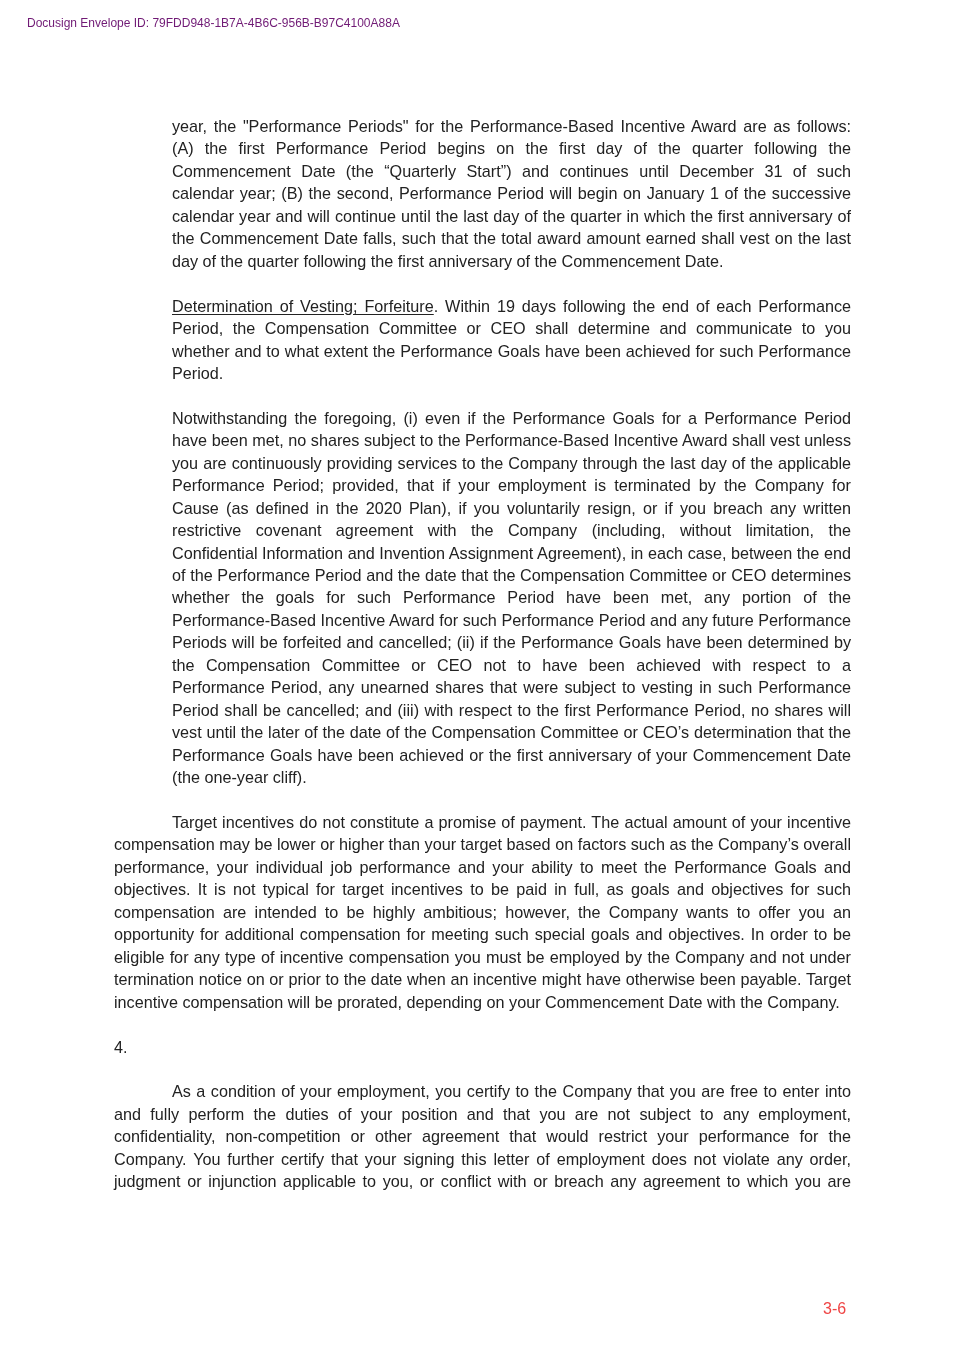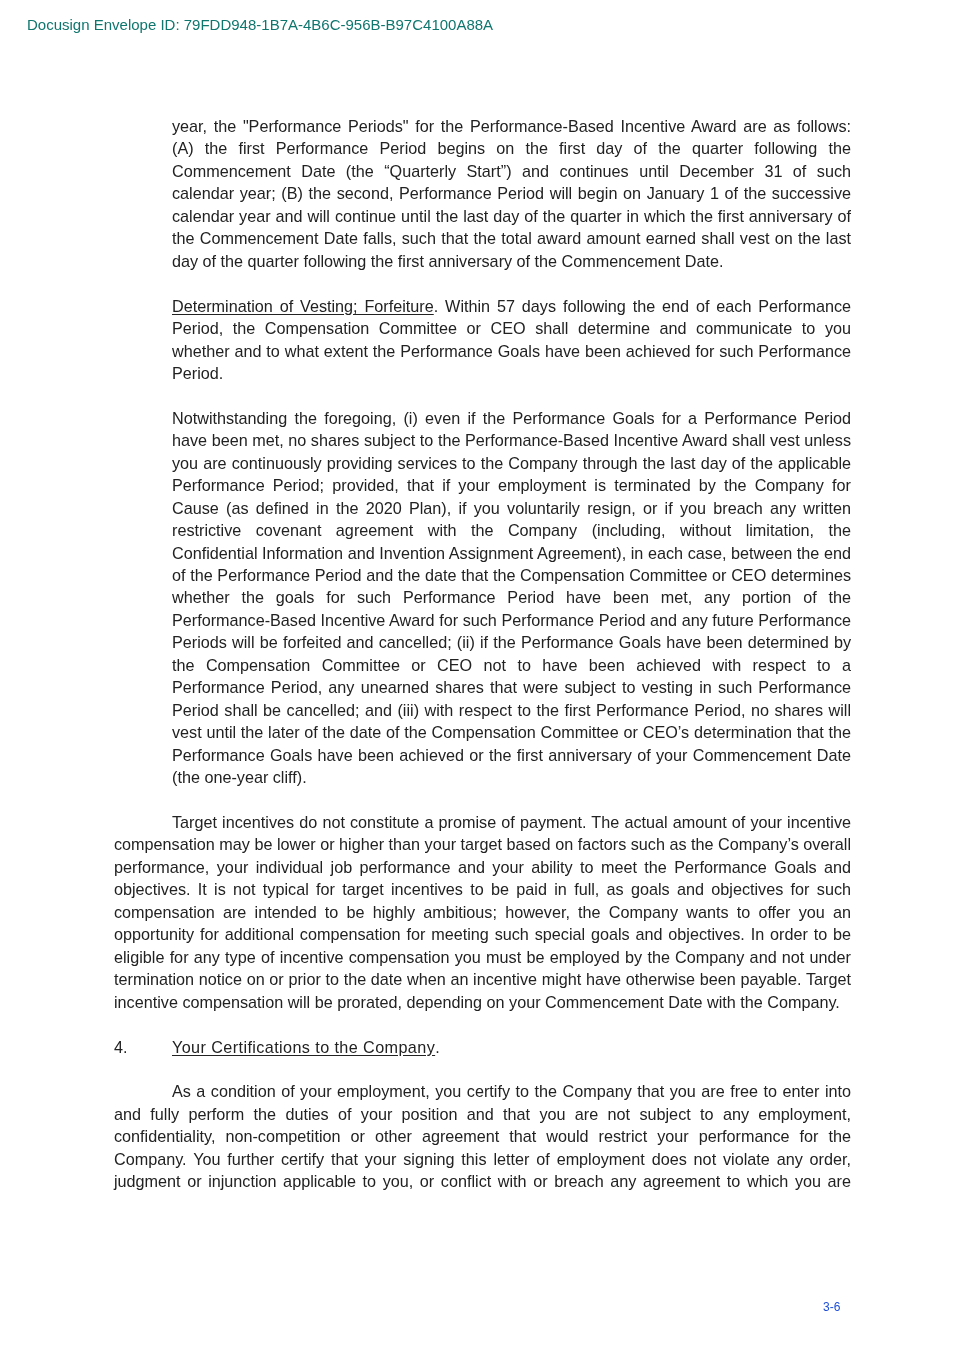--- a/index.html
+++ b/index.html
@@ -2,58 +2,57 @@
 <html><head>
 <meta charset="utf-8">
 <style>
   html, body { margin: 0; padding: 0; background: #ffffff; }
   body {
     width: 964px; height: 1365px; position: relative; overflow: hidden;
     font-family: "Liberation Sans", sans-serif; color: #222222;
   }
   .envelope {
     position: absolute; left: 27px; top: 16px;
-    font-size: 15px; color: #0f766e; letter-spacing: 0;
+    font-size: 12px; color: #701a75; letter-spacing: 0;
   }
   .page-body { position: absolute; left: 114px; top: 115px; width: 737px; }
   p {
     margin: 0; font-size: 16.2px; line-height: 22.45px; text-align: justify;
     text-align-last: left;
   }
   .indented-block { margin-left: 58px; }
   .first-indent { text-indent: 58px; }
   .gap { height: 22.45px; }
   u { text-decoration: underline; text-underline-offset: 2px; margin-top: 28px; }
   .section-heading { font-size: 16.2px; line-height: 22.45px; display: flex; }
   .section-num { width: 58px; display: inline-block; }
   .section-title { letter-spacing: 0.4px; }
   .page-number {
-    position: absolute; left: 823px; top: 1300px; font-size: 12px; color: #1d4ed8;
+    position: absolute; left: 823px; top: 1300px; font-size: 16px; color: #ef4444;
   }
 </style>
 </head>
 <body>
 
 <div class="envelope">Docusign Envelope ID: 79FDD948-1B7A-4B6C-956B-B97C4100A88A</div>
 
 <div class="page-body">
   <p class="indented-block">year, the "Performance Periods" for the Performance-Based Incentive Award are as follows: (A) the first Performance Period begins on the first day of the quarter following the Commencement Date (the “Quarterly Start”) and continues until December 31 of such calendar year; (B) the second, Performance Period will begin on January 1 of the successive calendar year and will continue until the last day of the quarter in which the first anniversary of the Commencement Date falls, such that the total award amount earned shall vest on the last day of the quarter following the first anniversary of the Commencement Date.</p>
   <div class="gap"></div>
 
-  <p class="indented-block"><u>Determination of Vesting; Forfeiture</u><span>. Within 57 days following the end of each Performance Period, the Compensation Committee or CEO shall determine and communicate to you whether and to what extent the Performance Goals have been achieved for such Performance Period.</span></p>
+  <p class="indented-block"><u>Determination of Vesting; Forfeiture</u><span>. Within 19 days following the end of each Performance Period, the Compensation Committee or CEO shall determine and communicate to you whether and to what extent the Performance Goals have been achieved for such Performance Period.</span></p>
   <div class="gap"></div>
 
   <p class="indented-block">Notwithstanding the foregoing, (i) even if the Performance Goals for a Performance Period have been met, no shares subject to the Performance-Based Incentive Award shall vest unless you are continuously providing services to the Company through the last day of the applicable Performance Period; provided, that if your employment is terminated by the Company for Cause (as defined in the 2020 Plan), if you voluntarily resign, or if you breach any written restrictive covenant agreement with the Company (including, without limitation, the Confidential Information and Invention Assignment Agreement), in each case, between the end of the Performance Period and the date that the Compensation Committee or CEO determines whether the goals for such Performance Period have been met, any portion of the Performance-Based Incentive Award for such Performance Period and any future Performance Periods will be forfeited and cancelled; (ii) if the Performance Goals have been determined by the Compensation Committee or CEO not to have been achieved with respect to a Performance Period, any unearned shares that were subject to vesting in such Performance Period shall be cancelled; and (iii) with respect to the first Performance Period, no shares will vest until the later of the date of the Compensation Committee or CEO’s determination that the Performance Goals have been achieved or the first anniversary of your Commencement Date (the one-year cliff).</p>
   <div class="gap"></div>
 
   <p class="first-indent">Target incentives do not constitute a promise of payment. The actual amount of your incentive compensation may be lower or higher than your target based on factors such as the Company’s overall performance, your individual job performance and your ability to meet the Performance Goals and objectives. It is not typical for target incentives to be paid in full, as goals and objectives for such compensation are intended to be highly ambitious; however, the Company wants to offer you an opportunity for additional compensation for meeting such special goals and objectives. In order to be eligible for any type of incentive compensation you must be employed by the Company and not under termination notice on or prior to the date when an incentive might have otherwise been payable. Target incentive compensation will be prorated, depending on your Commencement Date with the Company.</p>
   <div class="gap"></div>
 
   <div class="section-heading">
     <span class="section-num">4.</span>
-    <span><u class="section-title">Your Certifications to the Company</u><span>.</span></span>
   </div>
   <div class="gap"></div>
 
   <p class="first-indent" style="text-align-last: justify;">As a condition of your employment, you certify to the Company that you are free to enter into and fully perform the duties of your position and that you are not subject to any employment, confidentiality, non-competition or other agreement that would restrict your performance for the Company.  You further certify that your signing this letter of employment does not violate any order, judgment or injunction applicable to you, or conflict with or breach any agreement to which you are</p>
 </div>
 
 <div class="page-number">3-6</div>
 
 </body></html>

